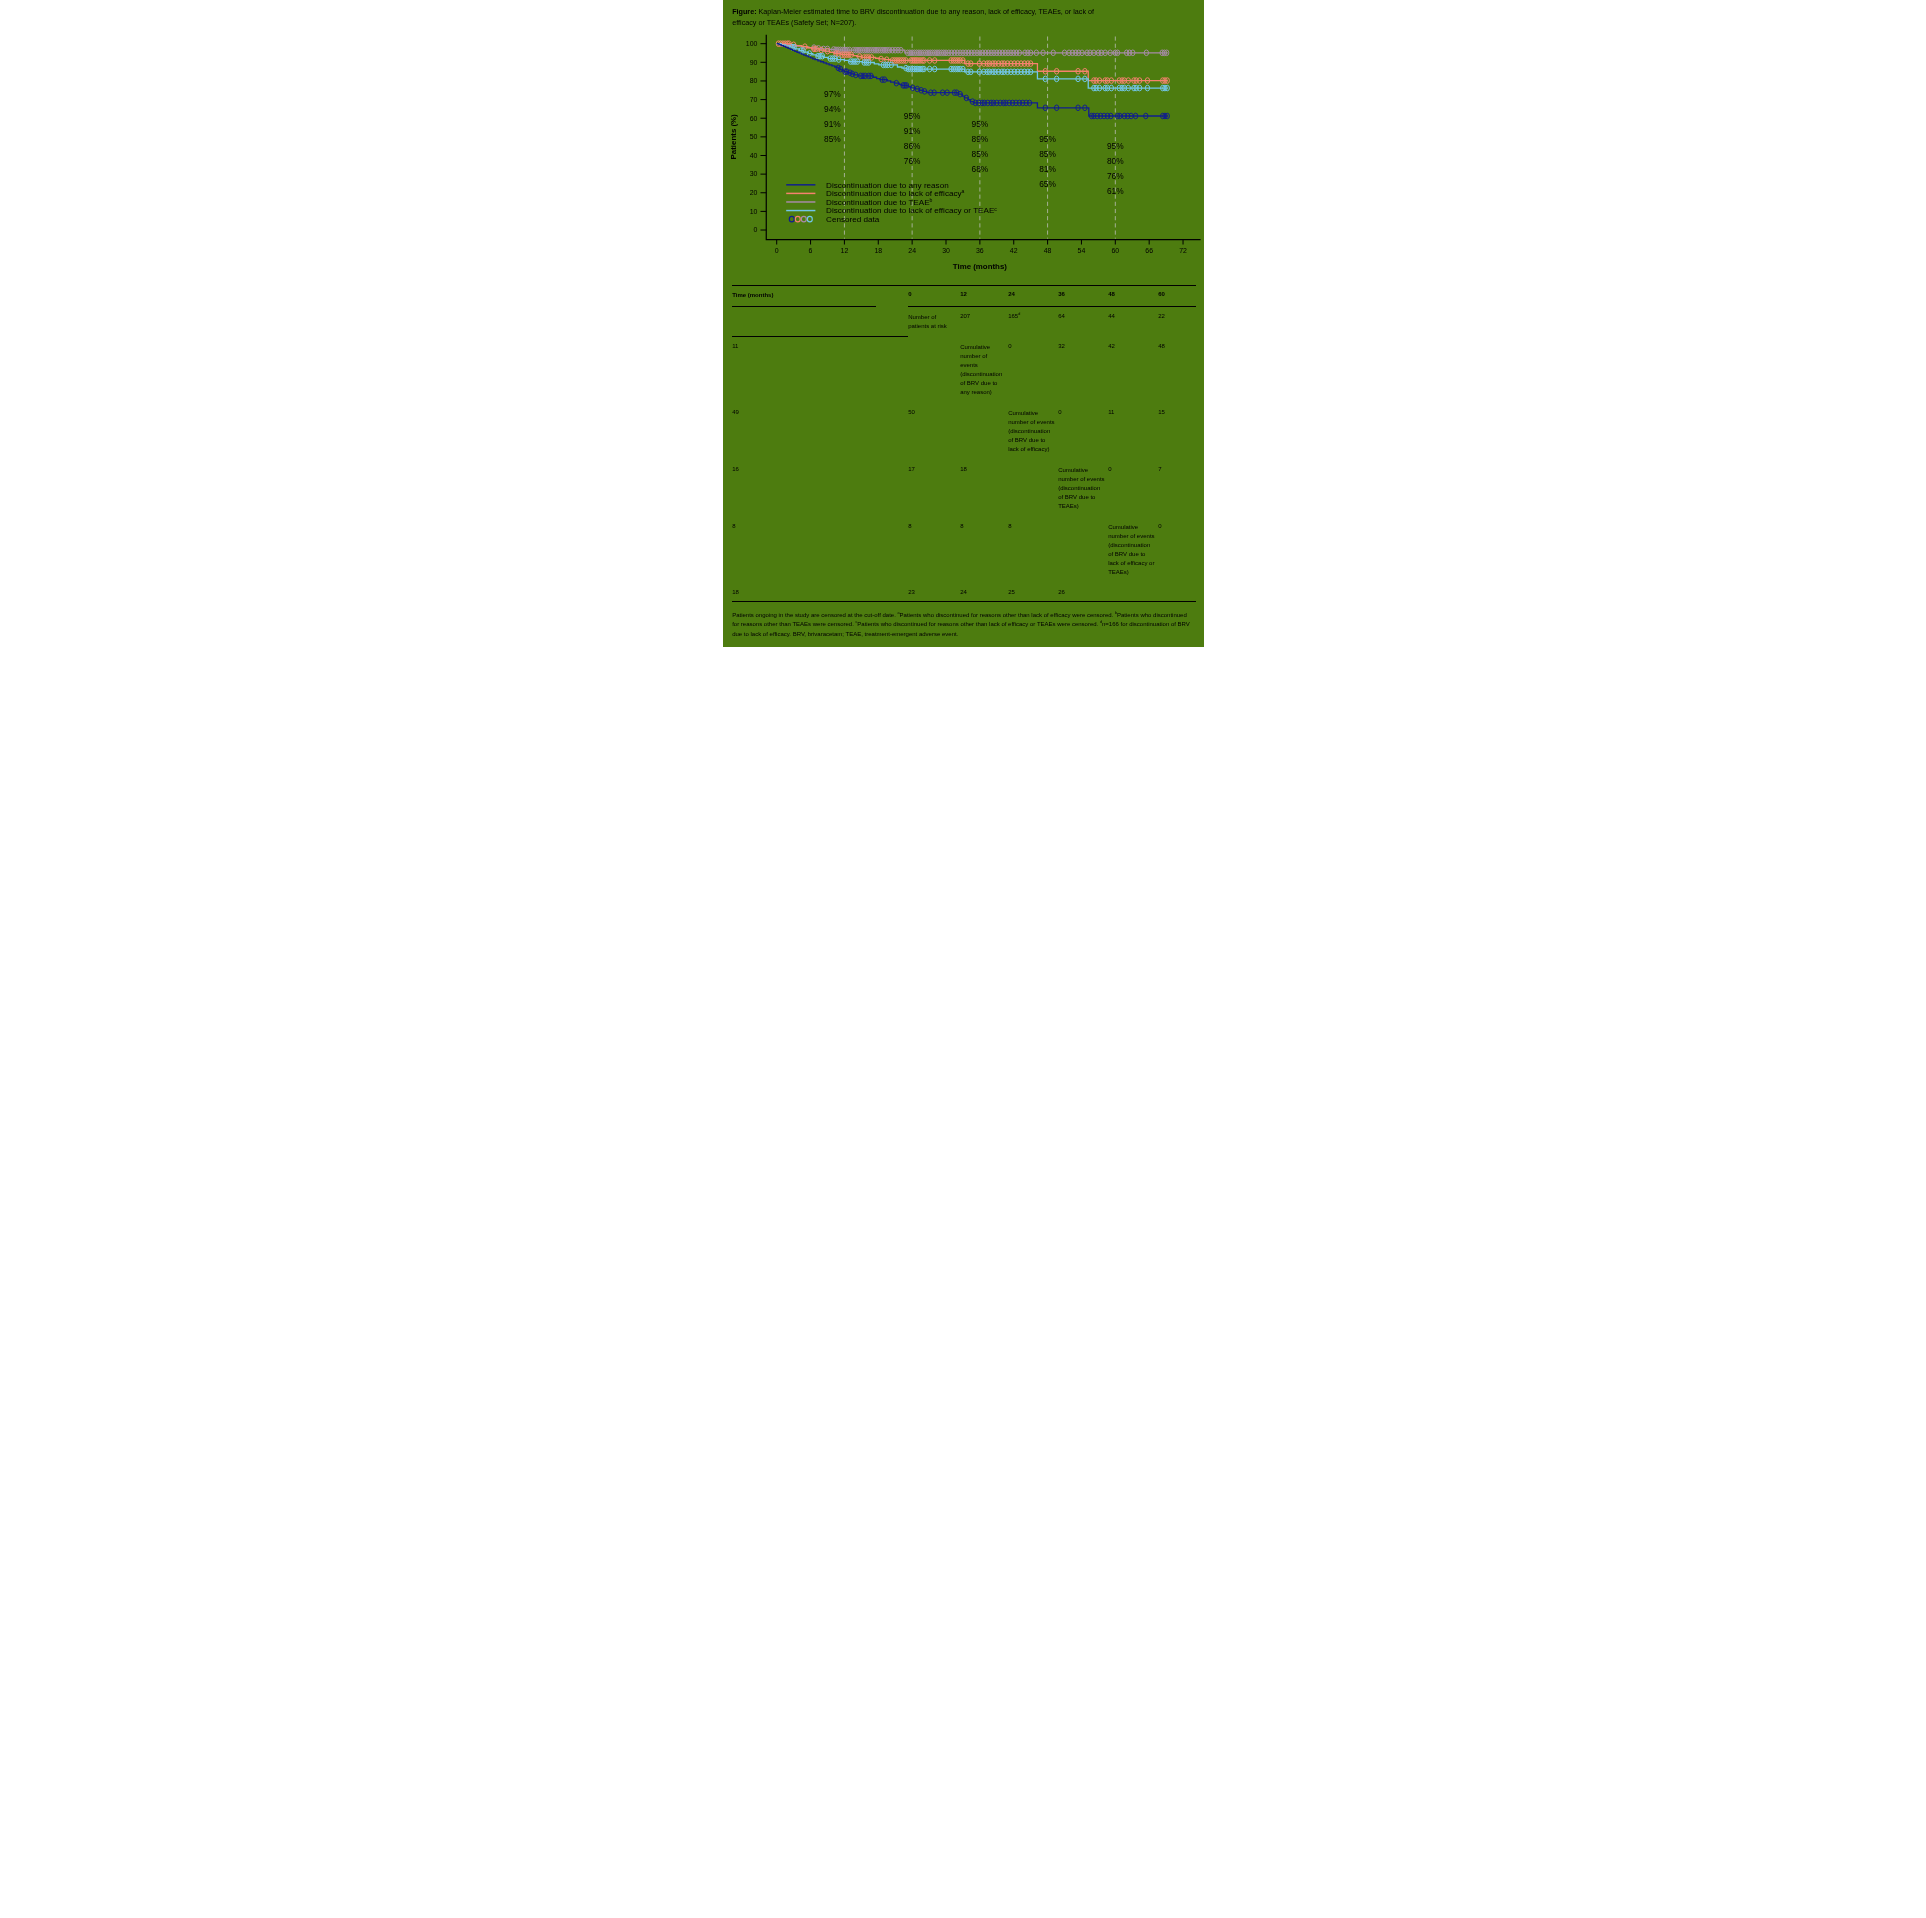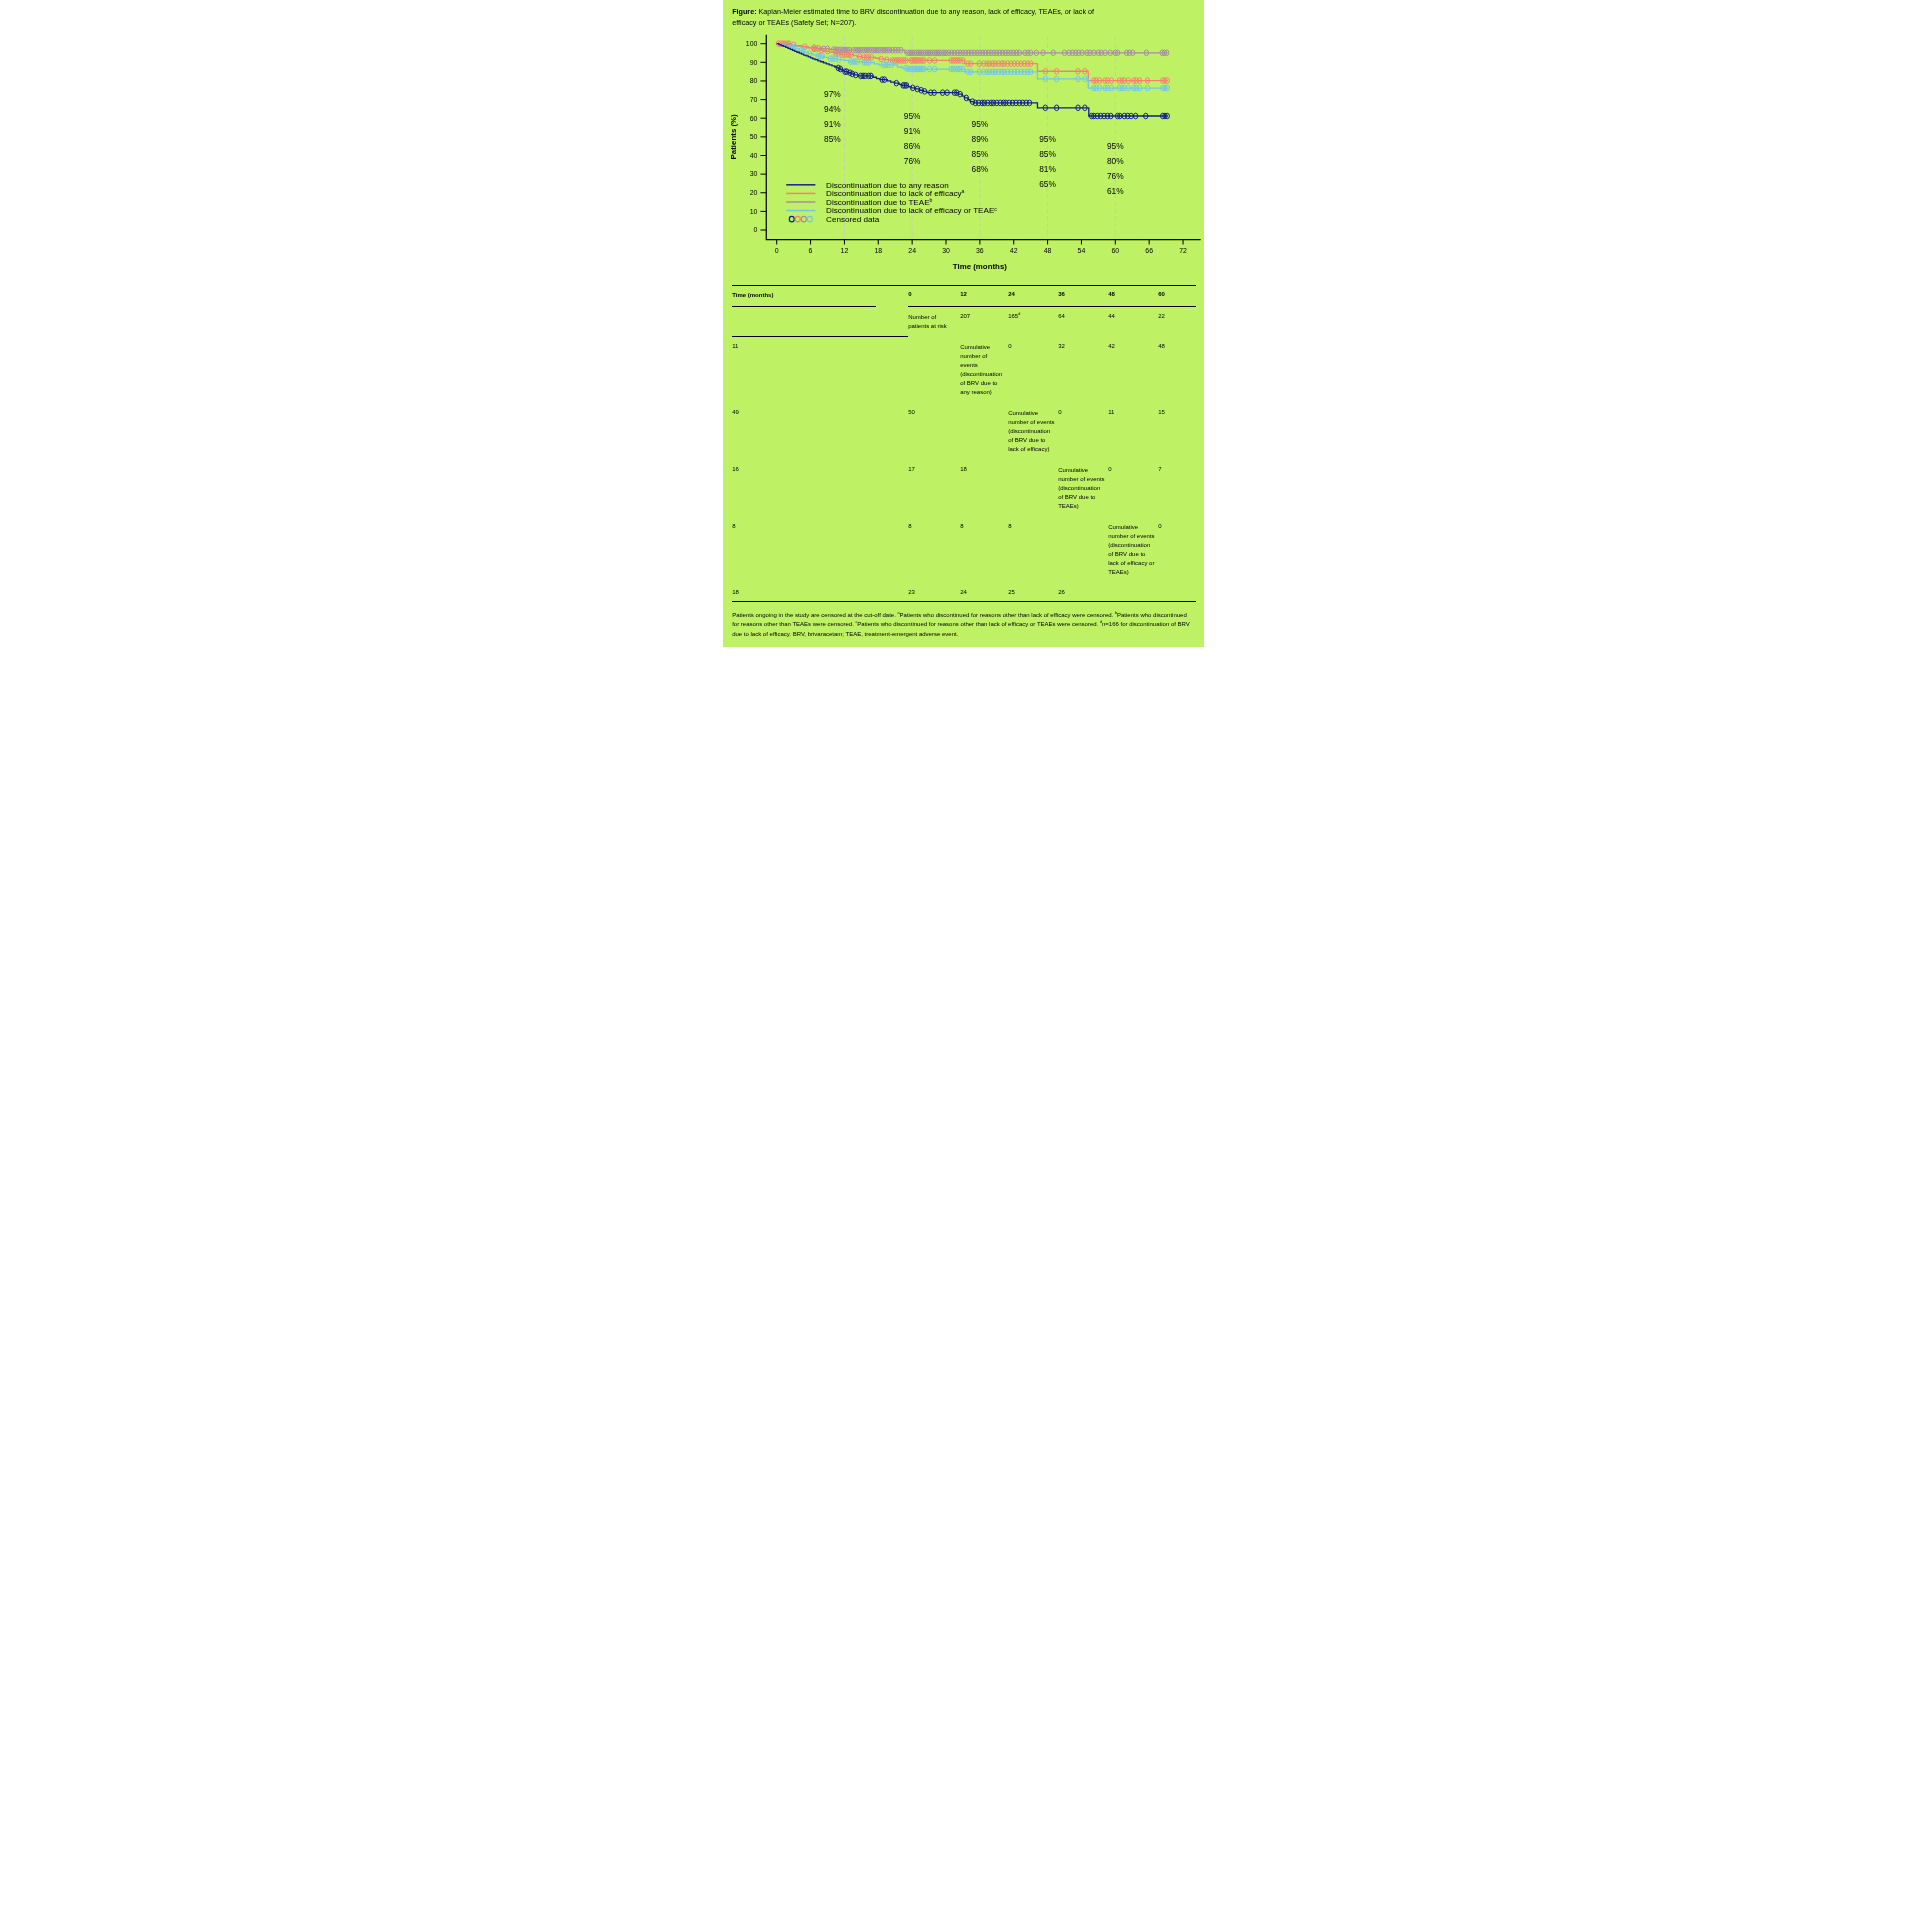--- a/index.html
+++ b/index.html
@@ -1,17 +1,17 @@
 <!DOCTYPE html>
 <html style="font-size:7.4px"><head>
 <meta charset="utf-8">
 <style>
   html,body{margin:0;padding:0;background:#fff;color:#000;
     font-family:"Liberation Sans","DejaVu Sans",sans-serif;}
-  .page{width:481px;min-height:479px;background:#bef264;margin:0 auto;position:relative;}
+  .page{width:481px;min-height:479px;background:#4d7c0f;margin:0 auto;position:relative;}
   .title{padding:7.4px 9.3px 1.9px 9.7px;font-size:7.2px;line-height:1.45;max-width:376px;}
   .title .b{font-weight:700;}
   .chart-wrap{width:481px;}
   svg{display:block;}
   .axis-line{stroke:#000;stroke-width:2.6;fill:none;}
   .tick{stroke:#000;stroke-width:2.2;}
   .ticklab{font-size:15px;fill:#000;}
   .axis-title{font-size:17px;font-weight:700;fill:#000;}
   .gridline{stroke:#c3c3c3;stroke-width:1.6;stroke-dasharray:9 6.5;fill:none;}
   .km{fill:none;stroke-width:2.8;stroke-linejoin:miter;}

